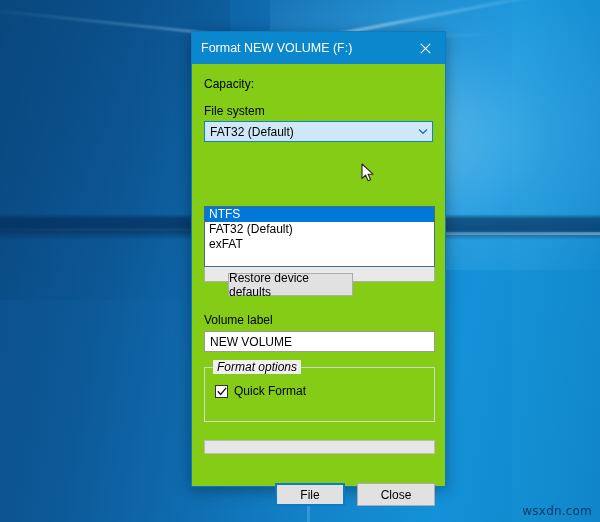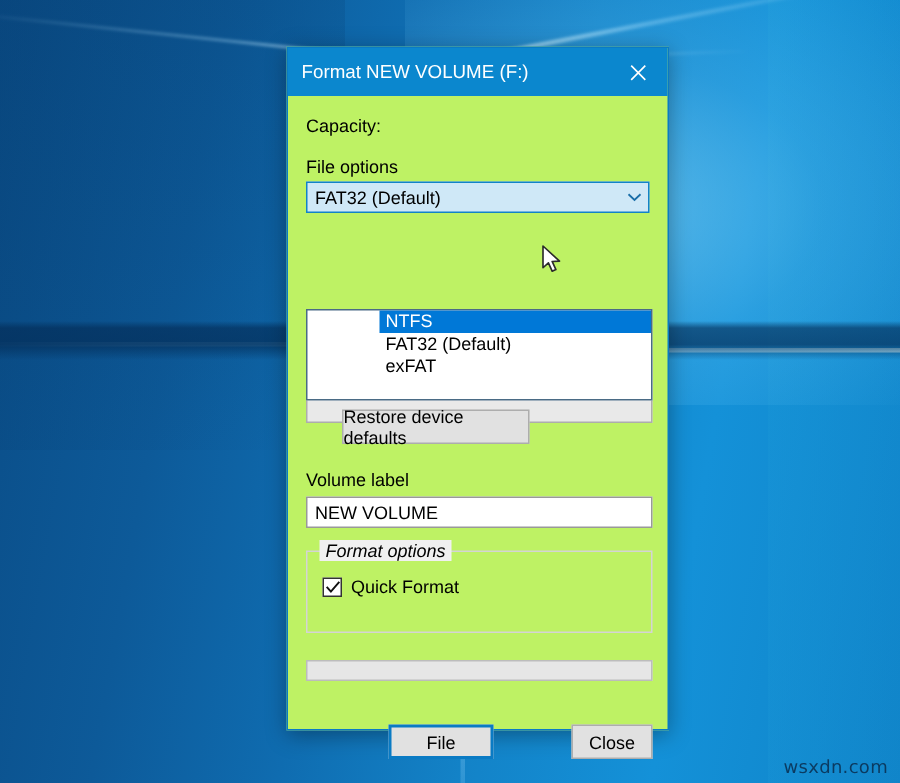--- a/index.html
+++ b/index.html
@@ -74,21 +74,21 @@
     opacity: 0.85;
   }
 
   
   #dialog {
     position: absolute;
     left: 191px;
     top: 31px;
     width: 255px;
     height: 456px;
-    background: #bef264;
+    background: #84cc16;
     border: 1px solid #0a7bc4;
     box-sizing: border-box;
     box-shadow: 0 3px 14px rgba(0,0,0,0.35);
   }
   #titlebar {
     height: 32px;
     background: #0b87ce;
     display: flex;
     align-items: center;
     justify-content: space-between;
@@ -184,21 +184,20 @@
     z-index: 40;
   }
   #fs-popup .opt {
     font-size: 12px;
     height: 15px;
     line-height: 15px;
     padding-left: 4px;
     color: #000;
     cursor: default;
     white-space: nowrap;
-    margin-left: 48px;
   }
   #fs-popup .opt.sel {
     background: #0078d7;
     color: #ffffff;
   }
   #fs-popup .pad { height: 14px; }
 
   .btn {
     border: 1px solid #adadad;
     background: #e1e1e1;
@@ -279,21 +278,21 @@
     display: flex;
     justify-content: flex-end;
     gap: 12px;
   }
   #start-btn {
     width: 70px; height: 23px;
     border: 2px solid #0a7bc4;
     background: #e1e1e1;
   }
   #close-dlg-btn {
-    width: 54px; height: 23px; margin-left: 40px;
+    width: 78px; height: 23px;
   }
 
   
   #cursor {
     position: absolute;
     left: 361px;
     top: 163px;
     z-index: 60;
     pointer-events: none;
   }
@@ -328,21 +327,21 @@
       <svg width="11" height="11" viewBox="0 0 11 11">
         <path d="M0.8 0.8 L10.2 10.2 M10.2 0.8 L0.8 10.2" stroke="#ffffff" stroke-width="1.1" fill="none"></path>
       </svg>
     </div>
   </div>
 
   <div id="dlg-body">
 
     <div class="field-label">Capacity:</div>
 
-    <div class="field-label">File options</div>
+    <div class="field-label">File system</div>
     <div class="combo hl">
       <span>FAT32 (Default)</span>
       <span class="arrow">
         <svg width="10" height="7" viewBox="0 0 10 7">
             <path d="M1 1.5 L5 5.3 L9 1.5" stroke="#1a6ea8" stroke-width="1.2" fill="none"></path>
           </svg>
       </span>
     </div>
 
     <div id="alloc-combo-stub"></div>

